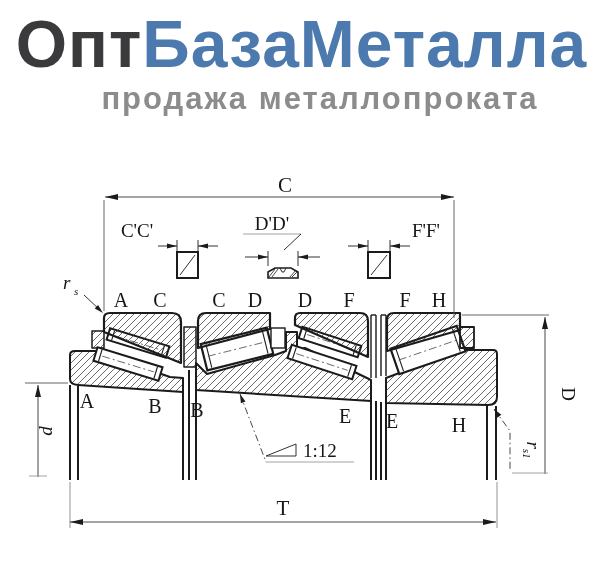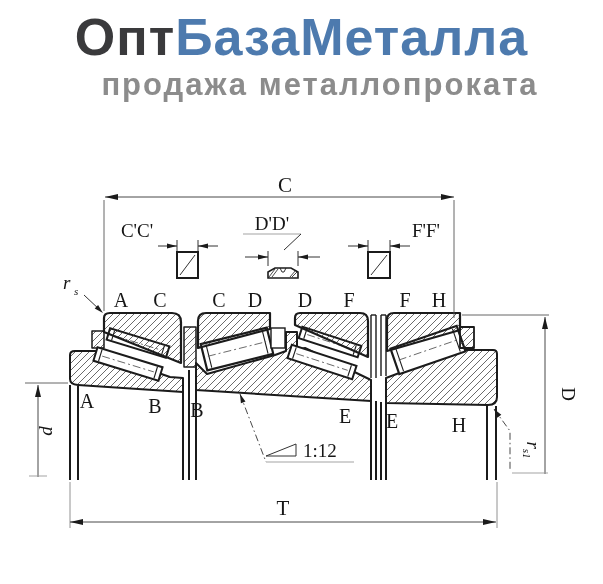--- a/index.html
+++ b/index.html
@@ -1,19 +1,19 @@
 <!DOCTYPE html>
 <html><head>
 <meta charset="utf-8">
 <style>
   html,body{margin:0;padding:0;background:#fff;}
   body{width:603px;height:584px;position:relative;overflow:hidden;
        font-family:"Liberation Sans",sans-serif;}
   .logo-wrap{position:absolute;top:10px;left:0;width:603px;text-align:center;}
-  .logo-line1{font-size:52px;font-weight:bold;letter-spacing:1px;line-height:1.05;}
+  .logo-line1{font-size:66px;font-weight:bold;letter-spacing:1px;line-height:1.05;}
   .logo-line2{font-size:31px;font-weight:bold;letter-spacing:2px;margin-top:2px;margin-left:37px;}
   svg{position:absolute;top:0;left:0;}
   svg text{font-family:"Liberation Serif",serif;fill:#161616;}
   .cap{font-size:20px;}
   .dimL{font-size:21px;}
   .sec{font-size:19px;}
   .ital{font-style:italic;}
 </style>
 </head>
 <body>

